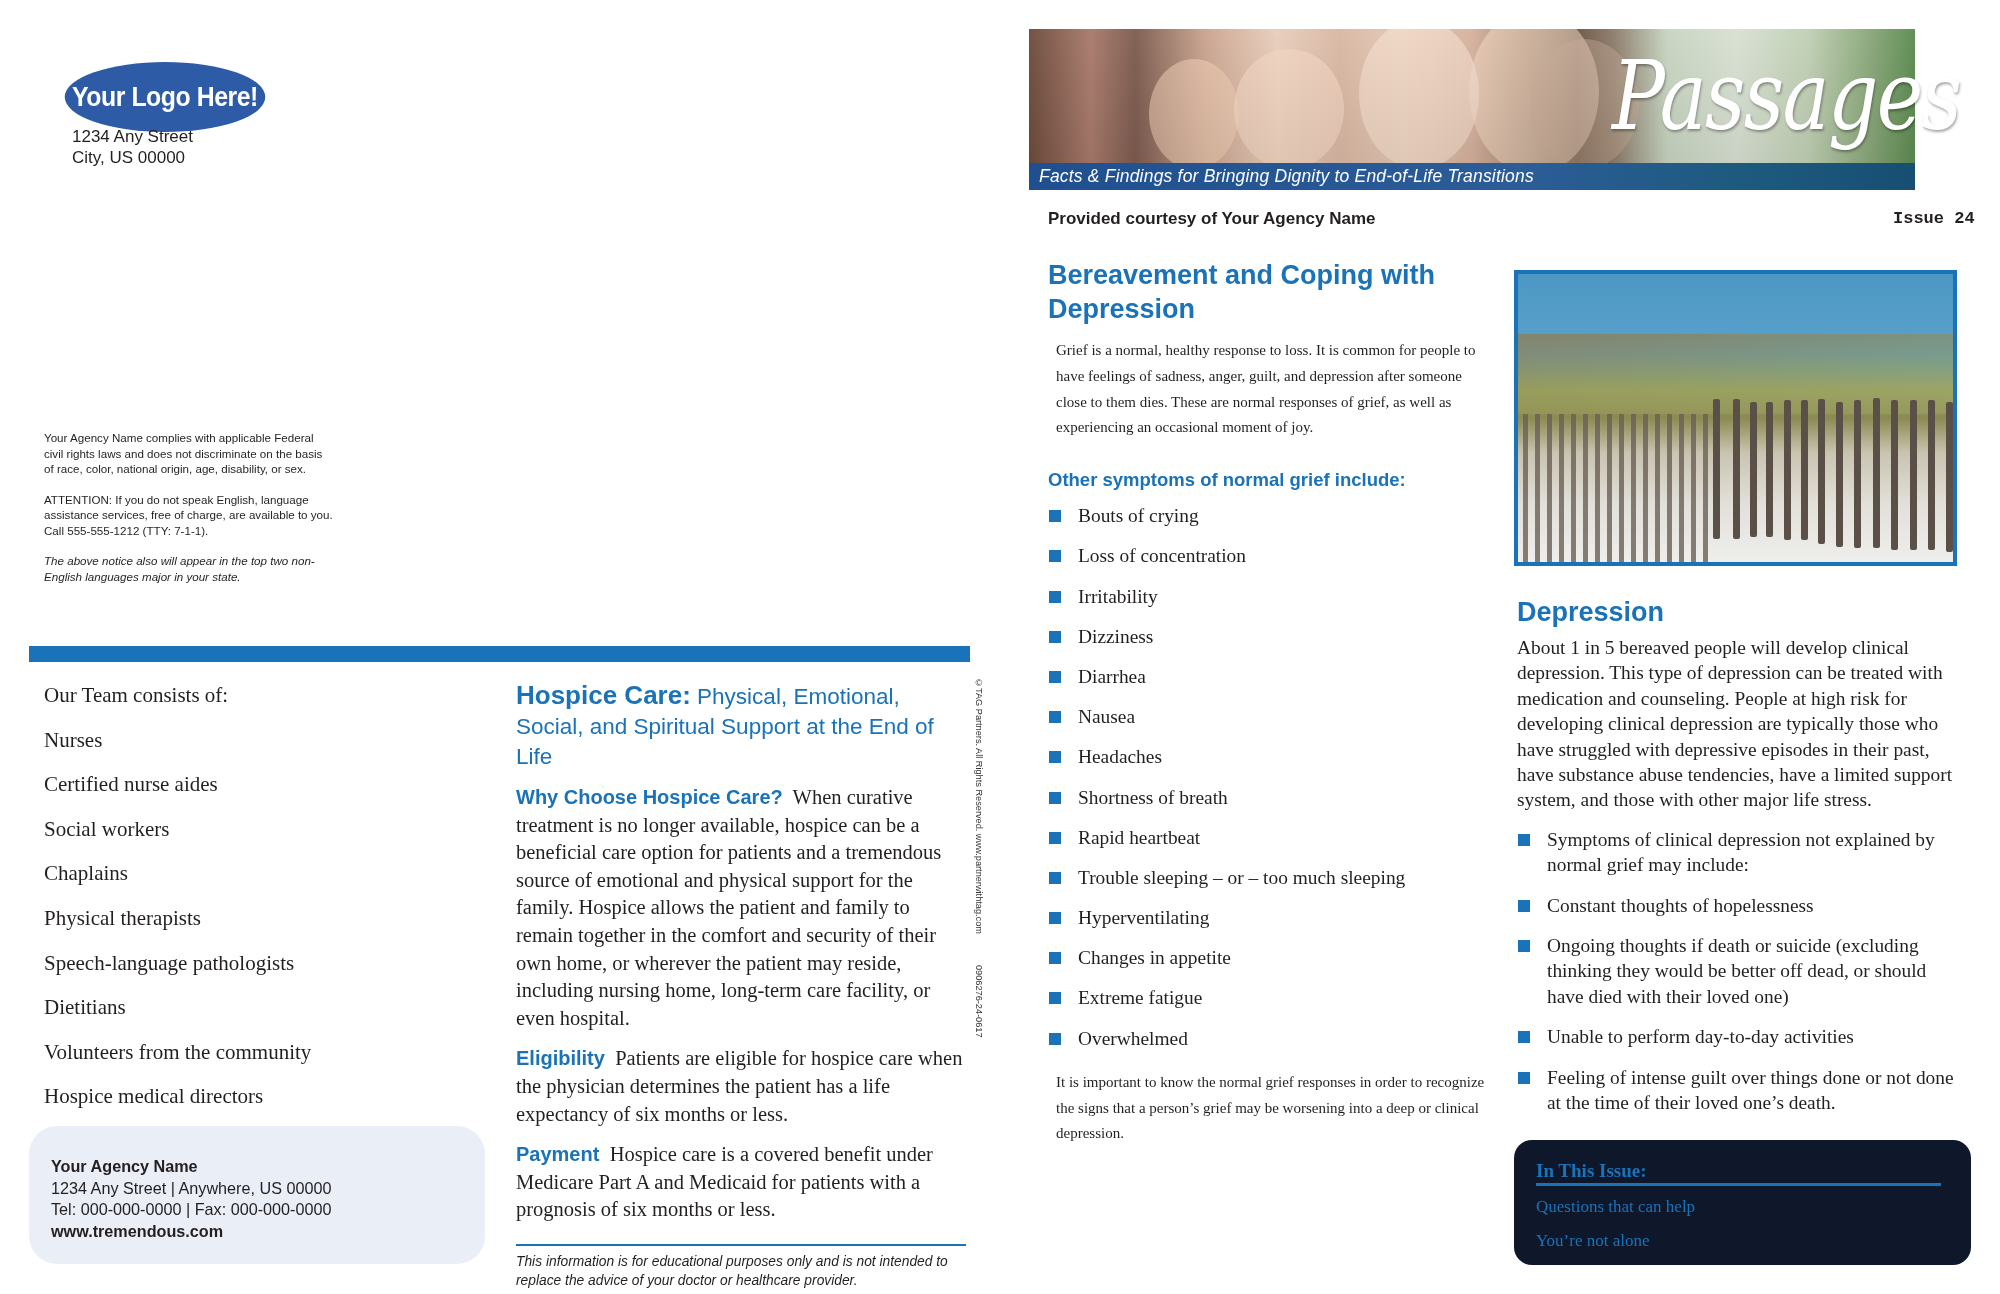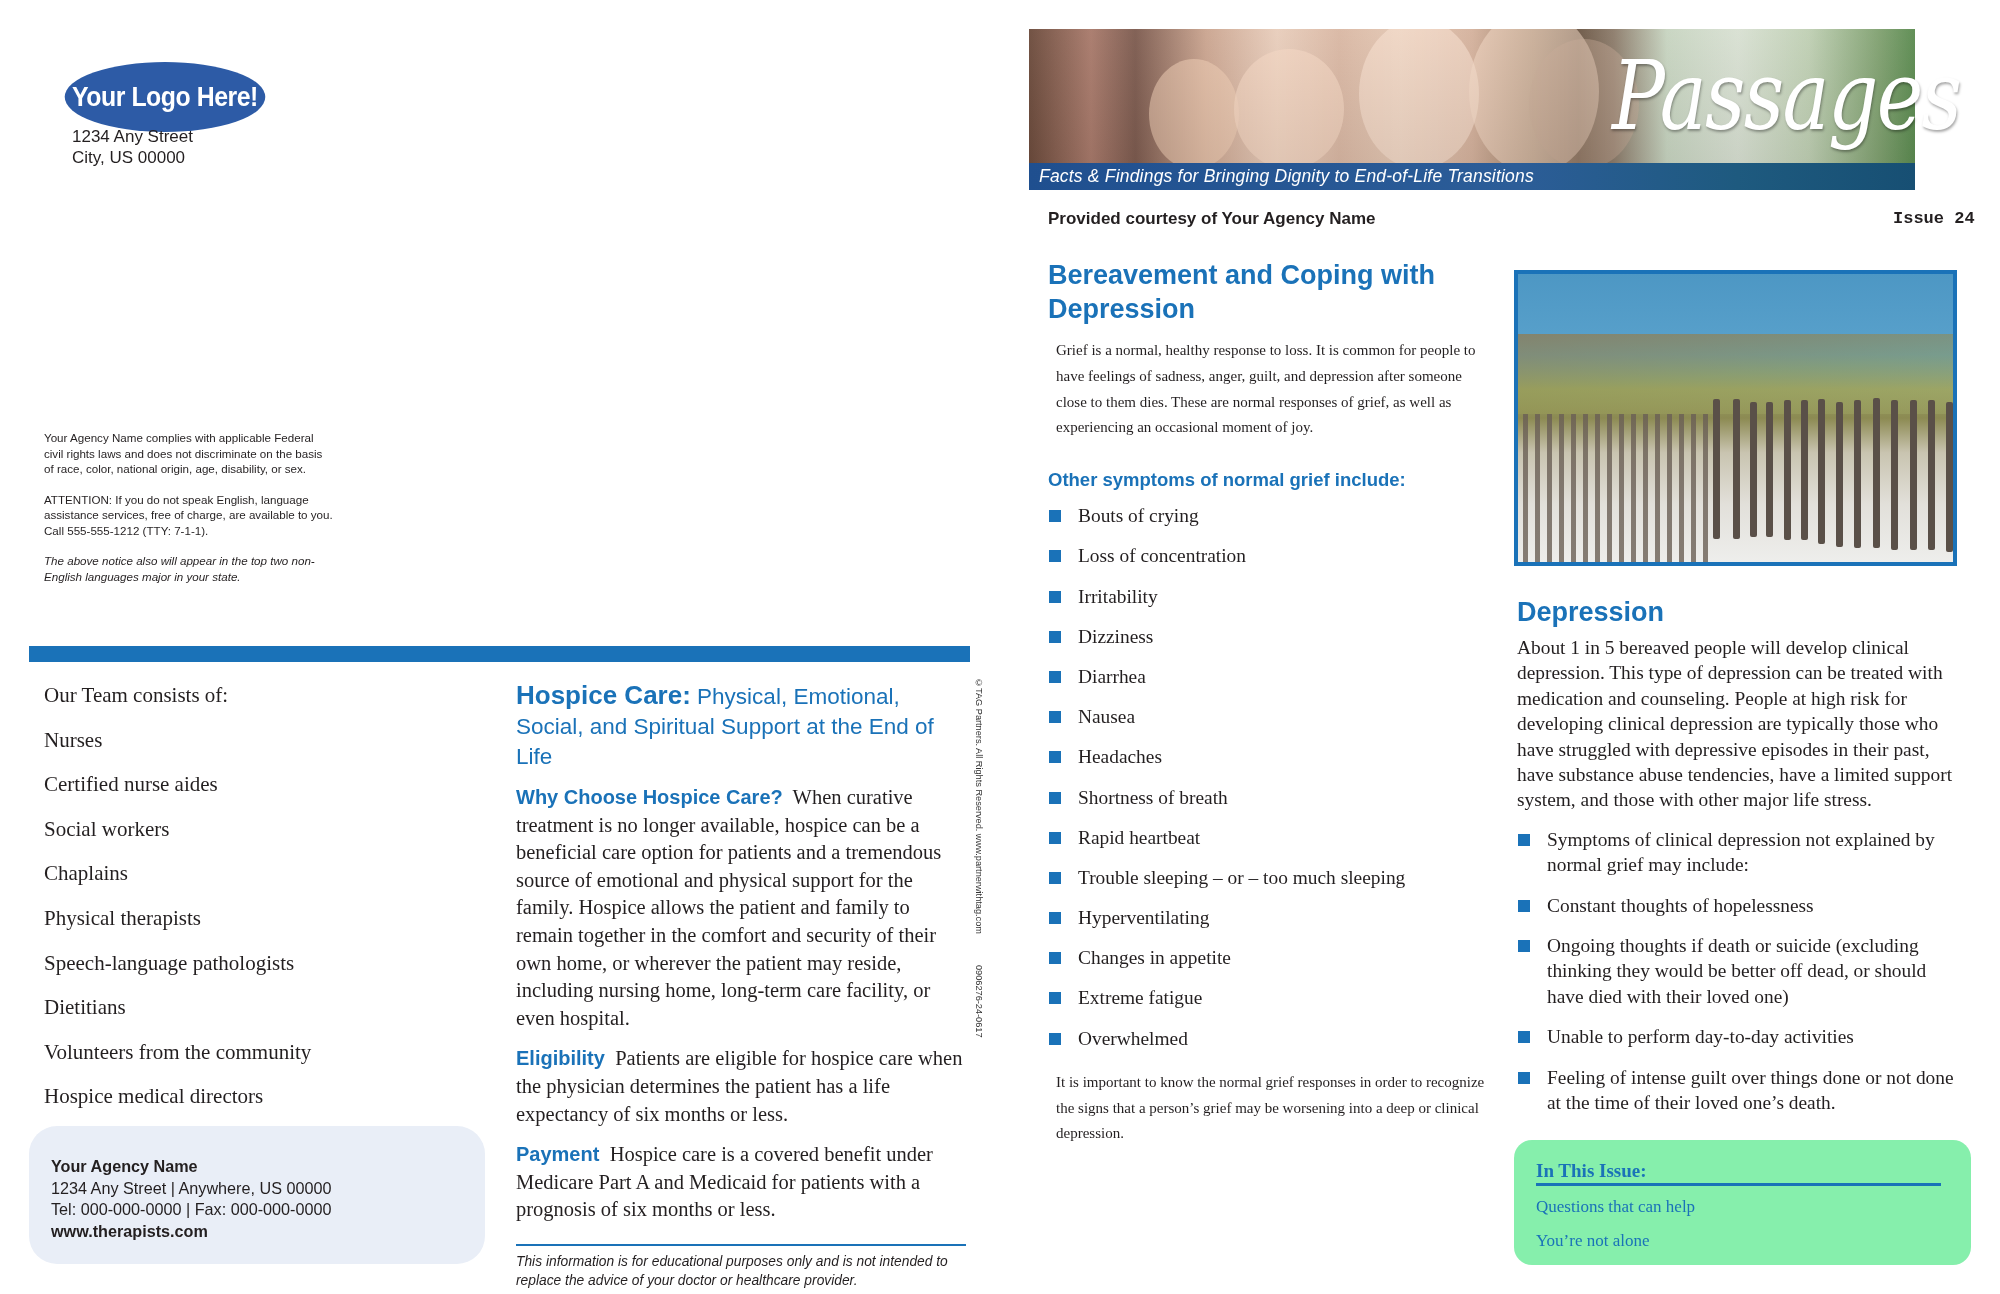--- a/index.html
+++ b/index.html
@@ -118,21 +118,21 @@
   #depression { left: 1517px; top: 595px; width: 450px; }
   #depression h1 { margin: 0 0 6px 0; font-family: "Liberation Sans", sans-serif; font-weight: bold; font-size: 27px; line-height: 34px; color: #1a72b8; }
   #depression p { margin: 0; font-size: 19.4px; line-height: 25.4px; }
   #dep-list { margin-top: 14px !important; }
   #dep-list li { line-height: 25.4px; margin-bottom: 15px; }
   #dep-list li .sq { top: 7px; }
 
   
   #issue-box {
     left: 1514px; top: 1140px; width: 457px; height: 125px; box-sizing: border-box;
-    background: #86efac; border-radius: 18px; padding: 20px 22px 0 22px;
+    background: #0f172a; border-radius: 18px; padding: 20px 22px 0 22px;
   }
   #issue-box .hd {
     font-weight: bold; font-size: 19px; color: #1a72b8;
     border-bottom: 3px solid #1a72b8; padding-bottom: 1px; width: 405px;
   }
   #issue-box .it { font-size: 17px; color: #1a72b8; line-height: 34px; }
 </style>
 </head>
 <body>
 
@@ -162,21 +162,21 @@
   <div class="row">Speech-language pathologists</div>
   <div class="row">Dietitians</div>
   <div class="row">Volunteers from the community</div>
   <div class="row">Hospice medical directors</div>
 </div>
 
 <div id="agency-box" class="abs sans">
   <div class="b">Your Agency Name</div>
   <div>1234 Any Street | Anywhere, US 00000</div>
   <div>Tel: 000-000-0000 | Fax: 000-000-0000</div>
-  <div class="b">www.therapists.com</div>
+  <div class="b">www.tremendous.com</div>
 </div>
 
 <div id="hospice" class="abs">
   <h2 class="sans blue">
     <span class="strong">Hospice Care:</span><span> Physical, Emotional, Social, and Spiritual Support at the End of Life</span>
   </h2>
   <p class="gap" style="margin-top:12px">
     <span class="lead sans blue">Why Choose Hospice Care?</span>&nbsp;
     <span>When curative treatment is no longer available, hospice can be a beneficial care option for patients and a tremendous source of emotional and physical support for the family. Hospice allows the patient and family to remain together in the comfort and security of their own home, or wherever the patient may reside, including nursing home, long-term care facility, or even hospital.</span>
   </p>

